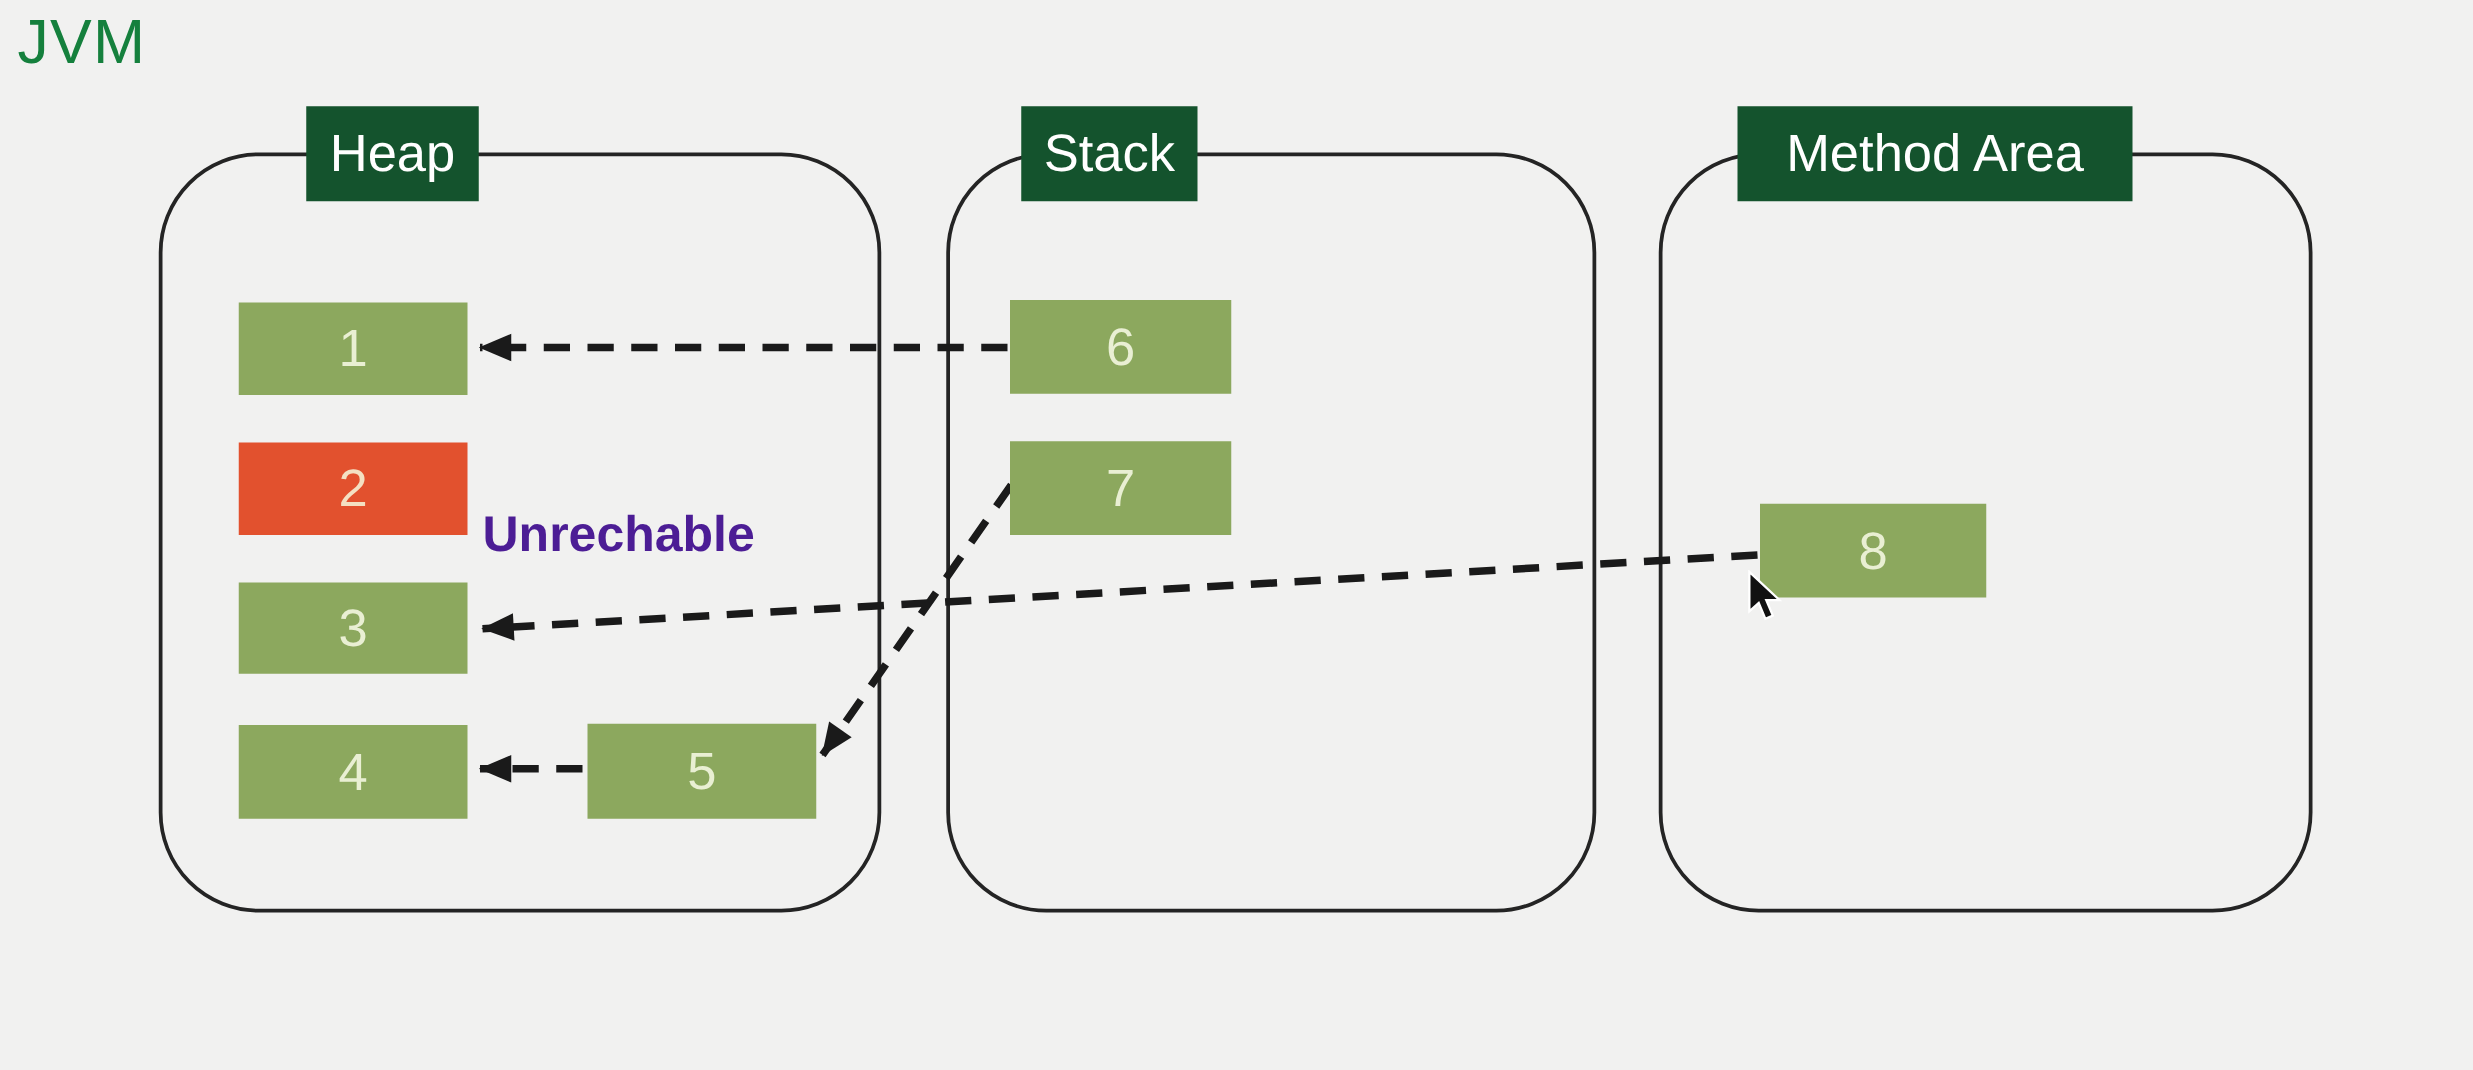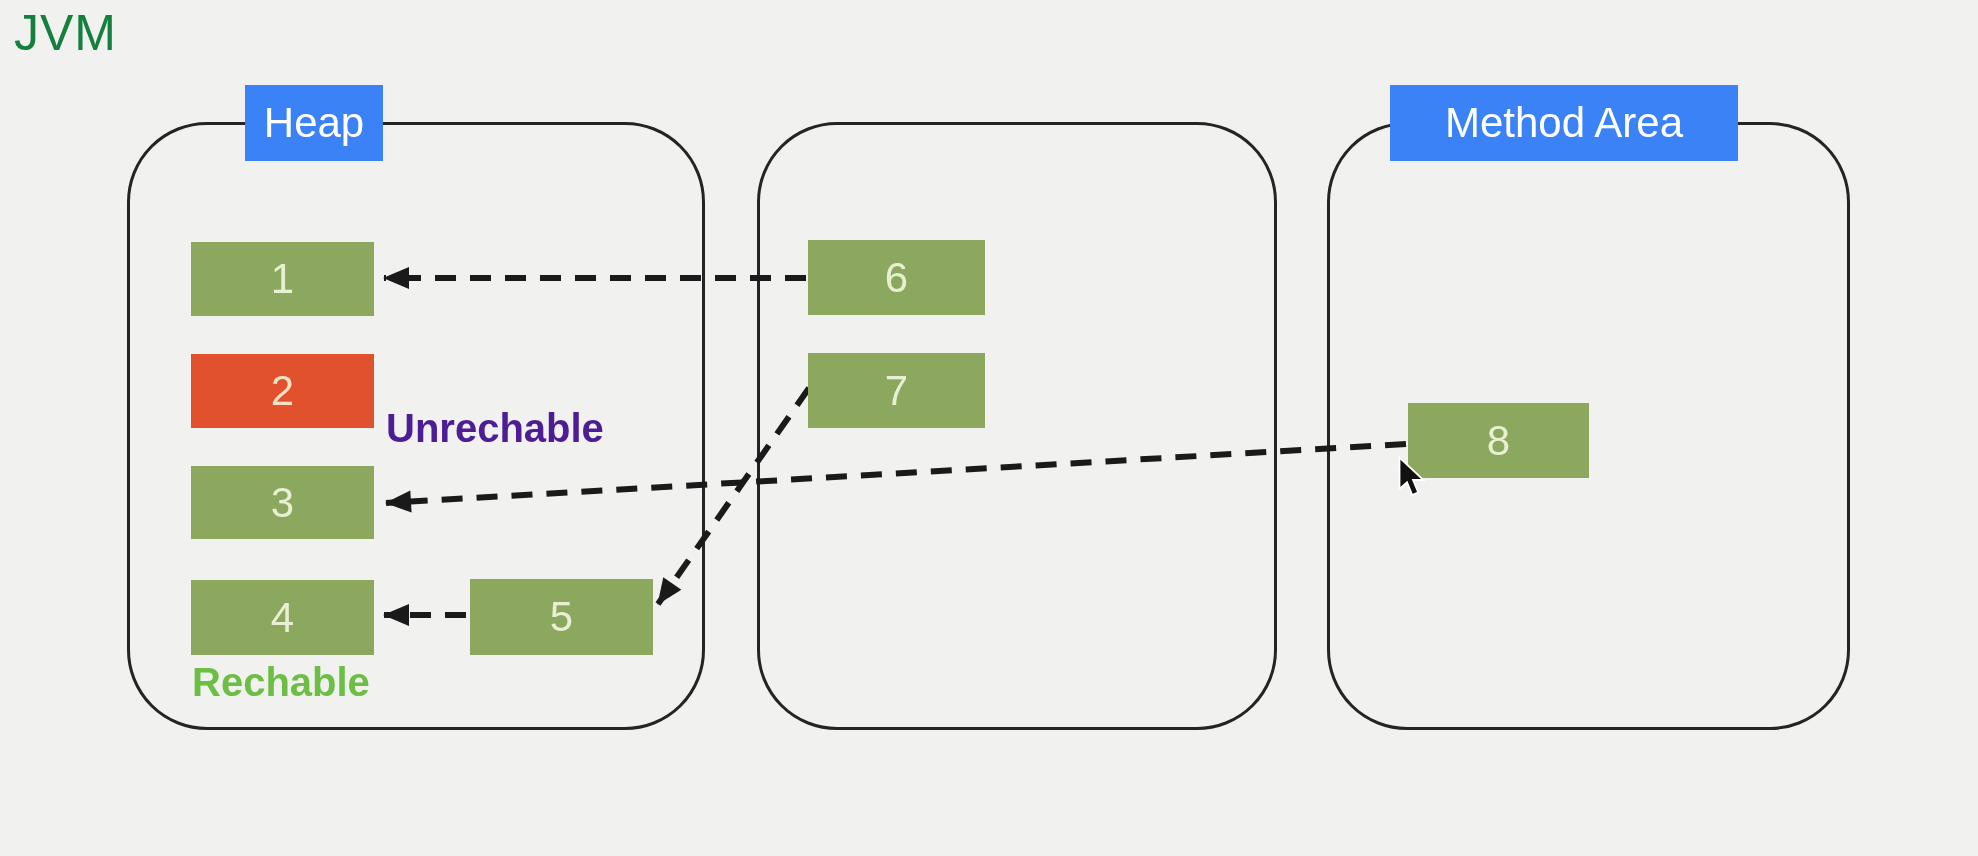--- a/index.html
+++ b/index.html
@@ -34,31 +34,31 @@
     background: transparent;
   }
   .region-heap   { left: 127px; width: 578px; }
   .region-stack  { left: 757px; width: 520px; }
   .region-method { left: 1327px; width: 523px; }
 
   .region-label {
     position: absolute;
     top: 85px;
     height: 76px;
-    background: #3b82f6;
+    background: #14532d;
     color: #FFFFFF;
     font-size: 42px;
     display: flex;
     align-items: center;
     justify-content: center;
     z-index: 3;
   }
   .label-heap   { left: 245px; width: 138px; }
   .label-stack  { left: 817px; width: 141px; }
-  .label-method { left: 1390px; width: 348px; }
+  .label-method { left: 1390px; width: 316px; }
 
   .obj {
     position: absolute;
     width: 183px;
     height: 74px;
     background: #8CA85E;
     color: #E9EFD3;
     font-size: 42px;
     display: flex;
     align-items: center;
@@ -108,33 +108,33 @@
 
 <div class="stage">
 
   <div class="page-title">JVM</div>
 
   <div class="region region-heap"></div>
   <div class="region region-stack"></div>
   <div class="region region-method"></div>
 
   <div class="region-label label-heap">Heap</div>
+  <div class="region-label label-stack">Stack</div>
   <div class="region-label label-method">Method Area</div>
 
   <div class="obj obj-1">1</div>
   <div class="obj obj-2 unreachable">2</div>
   <div class="obj obj-3">3</div>
   <div class="obj obj-4">4</div>
   <div class="obj obj-5">5</div>
   <div class="obj obj-6">6</div>
   <div class="obj obj-7">7</div>
   <div class="obj obj-8">8</div>
 
   <div class="note note-unreachable">Unrechable</div>
-  <div class="note note-reachable">Rechable</div>
 
   <svg class="arrow-layer" viewBox="0 0 1978 856" xmlns="http://www.w3.org/2000/svg">
     <defs>
       <marker id="ah" markerUnits="userSpaceOnUse" markerWidth="30" markerHeight="26" refX="27" refY="13" orient="auto">
         <path d="M2,2 L28,13 L2,24 Z" fill="#1A1A1A"></path>
       </marker>
     </defs>
     <path d="M806,278 L384,278" stroke="#1A1A1A" stroke-width="6" stroke-dasharray="21 14" fill="none" marker-end="url(#ah)"></path>
     <path d="M1406,444 L386,503" stroke="#1A1A1A" stroke-width="6" stroke-dasharray="21 14" fill="none" marker-end="url(#ah)"></path>
     <path d="M809,388 L658,604" stroke="#1A1A1A" stroke-width="6" stroke-dasharray="21 14" fill="none" marker-end="url(#ah)"></path>

